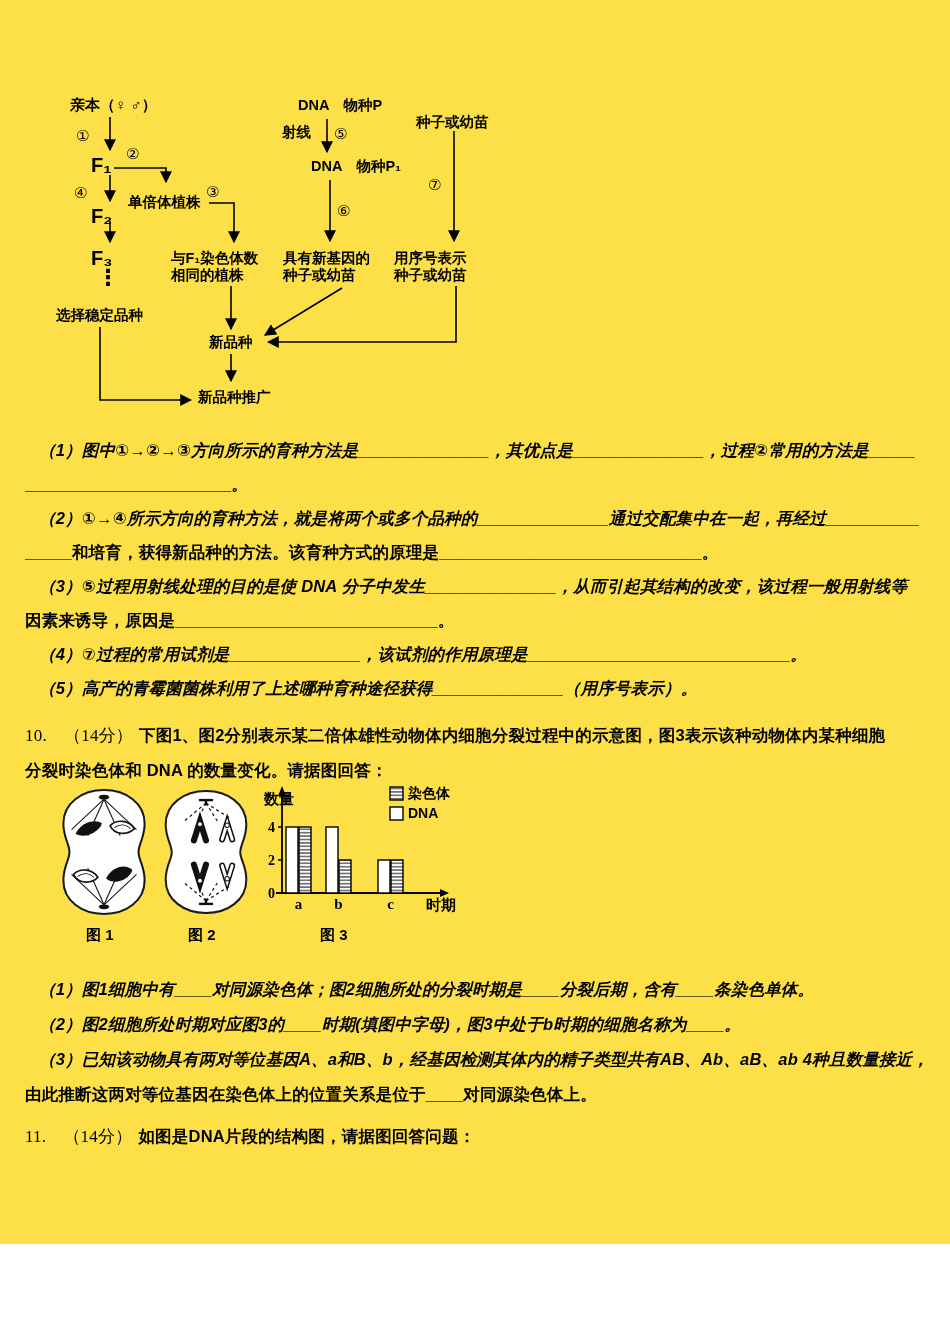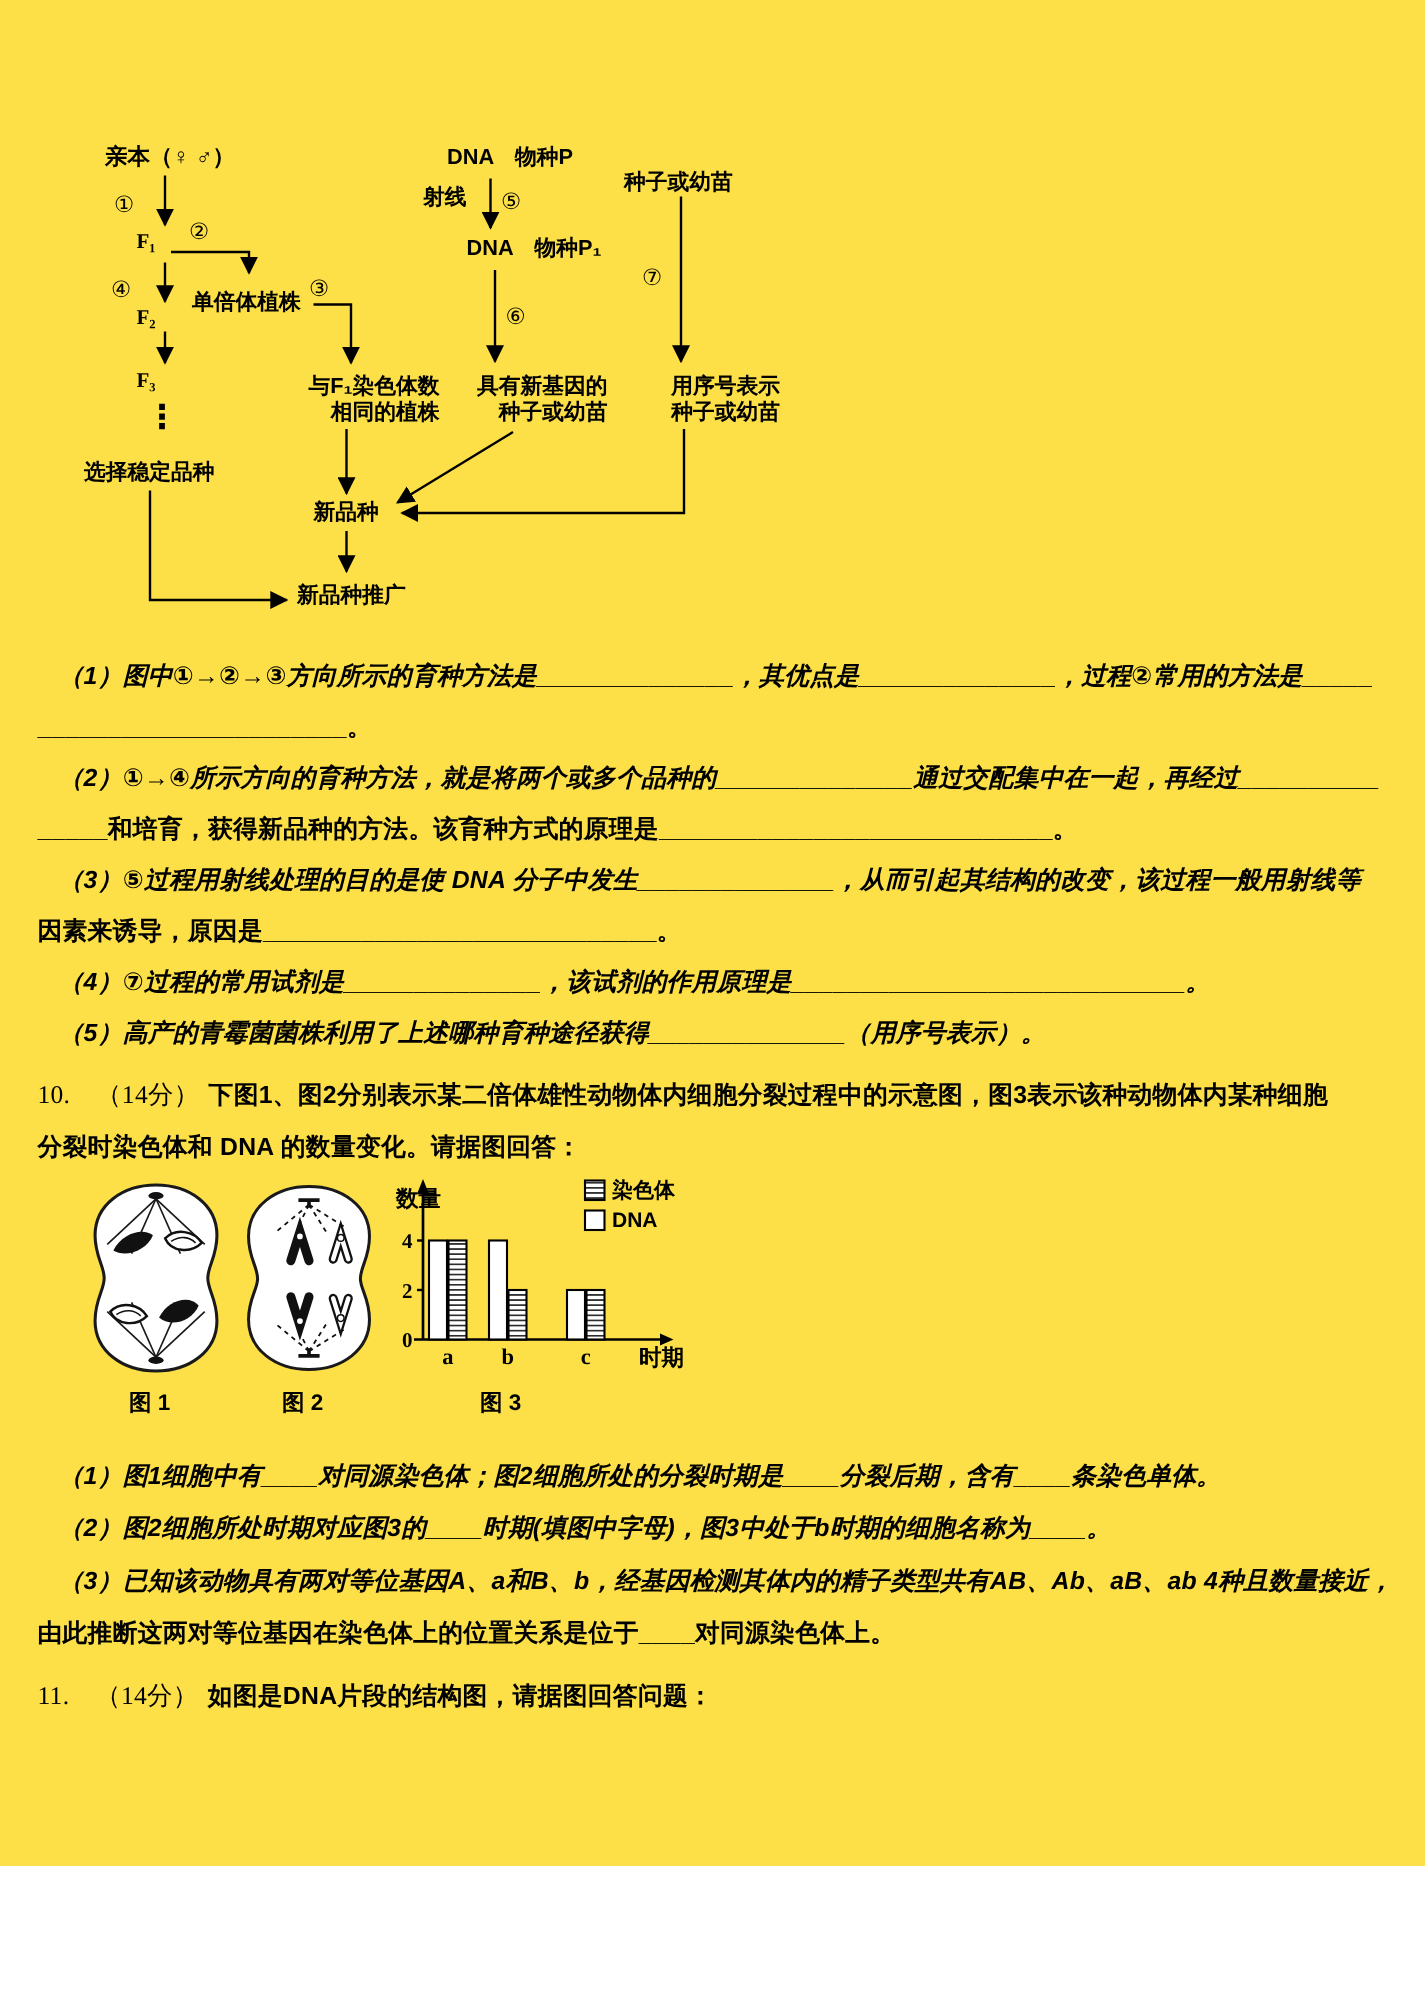--- a/index.html
+++ b/index.html
@@ -8,31 +8,31 @@
     position:relative; width:950px; height:1244px; background:#fde047;
     font-family:"Liberation Sans","DejaVu Sans",sans-serif; color:#000;
     overflow:hidden;
   }
   
   .fc-svg { position:absolute; left:0; top:0; width:950px; height:430px; }
   .fc-label {
     position:absolute; font-size:14.5px; font-weight:bold; white-space:nowrap;
     line-height:1.15; color:#000;
   }
-  .fc-label.serif { font-family:Liberation Serif, serif; font-size:14px; }
+  .fc-label.serif { font-family:Liberation Sans, sans-serif; font-size:20px; }
   .fc-label.circ { font-weight:normal; font-family:"DejaVu Sans",sans-serif; font-size:15px; }
-  .fc-label.ctr { text-align:right; white-space:normal; }
+  .fc-label.ctr { text-align:left; white-space:normal; }
   .fc-label.dots { font-size:22px; font-weight:bold; line-height:0.9; }
   
   .tb { position:absolute; left:25px; width:912px; }
   .line {
     height:34px; display:flex; align-items:center; white-space:nowrap;
     font-size:16.5px; font-weight:bold; letter-spacing:0.2px;
   }
-  .tb2 .line, .tb3 .line, .tb4 .line { height:35px; }
+  .tb2 .line, .tb3 .line, .tb4 .line { height:35px;align-items:flex-end; }
   .line.ind { padding-left:14px;font-style:italic; }
   .qnum {
     font-family:"Liberation Serif","DejaVu Serif",serif; font-weight:normal;
     font-size:17px; margin-right:6px;
   }
   
   .fig-svg { position:absolute; }
   .fig-label { position:absolute; font-size:15px; font-weight:bold; white-space:nowrap;text-align:right; }
 </style>
 </head>

